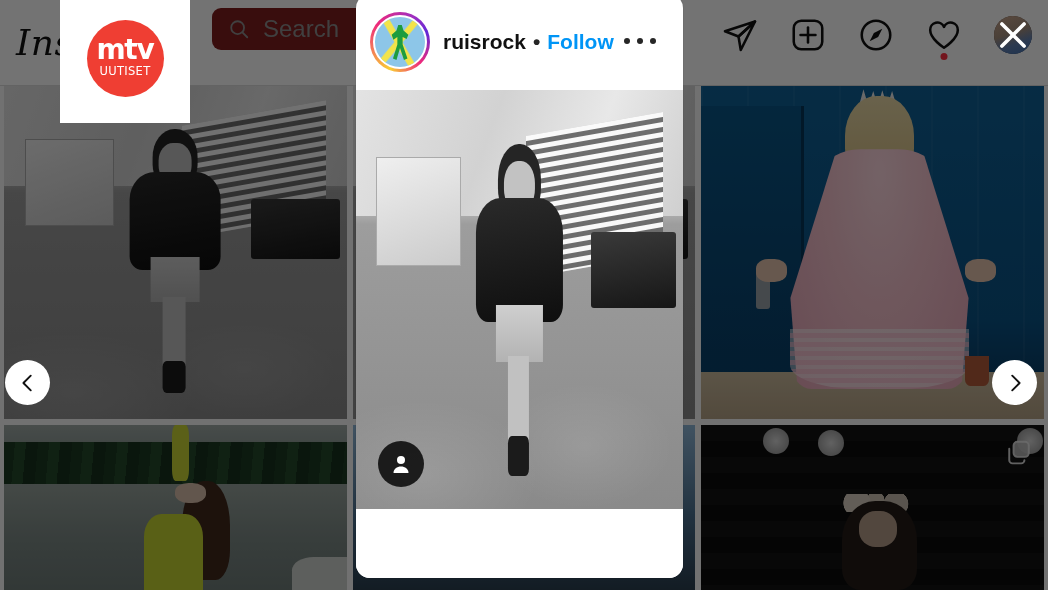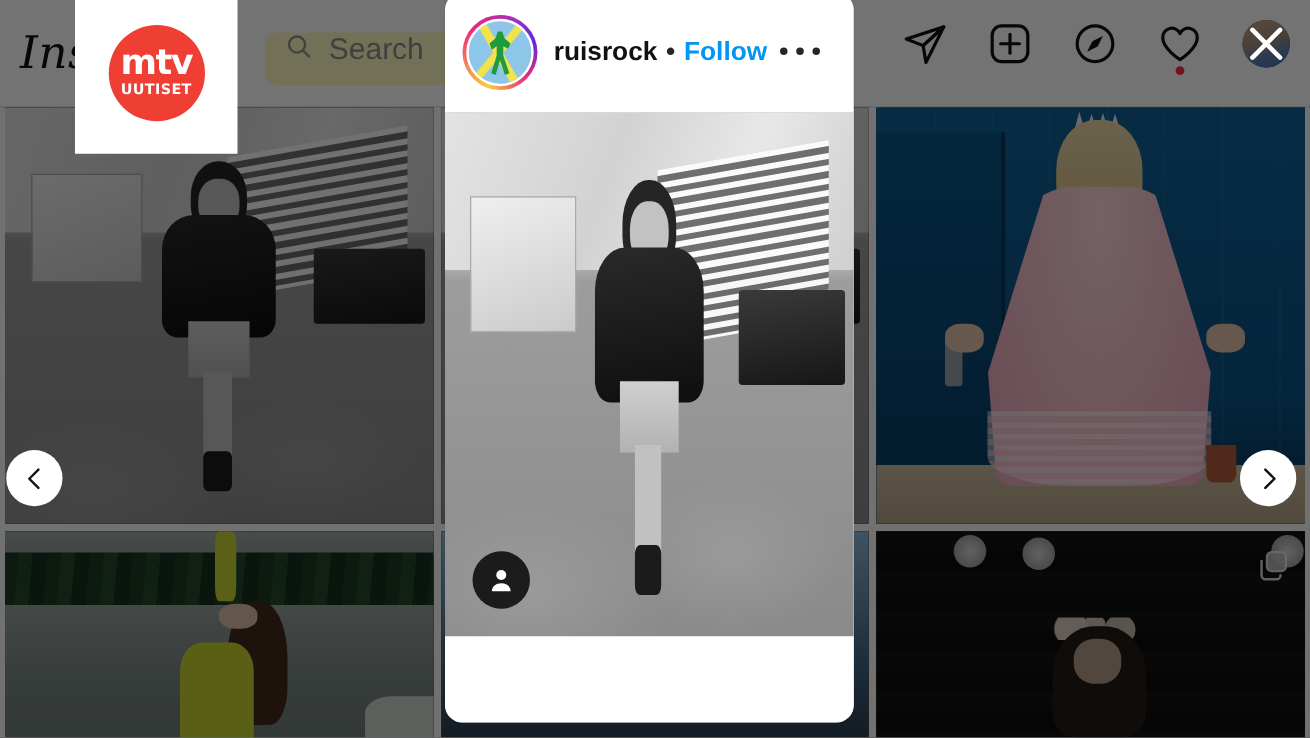--- a/index.html
+++ b/index.html
@@ -29,25 +29,25 @@
     font-family: "DejaVu Serif", serif;
     font-style: italic;
     font-size: 36px;
     font-weight: 400;
     color: #111;
     margin-left: 16px;
     letter-spacing: .5px;
     white-space: nowrap;
   }
   .search-box {
-    position: absolute; left: 212px; top: 26px;
+    position: absolute; left: 212px; top: 8px;
     width: 268px; height: 42px;
-    background: #fef9c3;
+    background: #7f1d1d;
     border-radius: 9px;
-    display: flex; align-items: flex-start;
+    display: flex; align-items: center;
     padding-left: 16px;
     gap: 13px;
   }
   .search-text { color: #8e8e8e; font-size: 24px; }
   .nav-icons {
     position: absolute; right: 16px; top: 16px;
     display: flex; align-items: center; gap: 32px;
   }
   .nav-ico { position: relative; width: 36px; height: 36px; color: #111; }
   .nav-ico svg { display:block; width: 36px; height: 36px; }
@@ -248,21 +248,21 @@
     align-items: center; justify-content: center;
     color: #fff;
   }
   .mtv-top {
     font-family: "DejaVu Sans", sans-serif;
     font-weight: 700; font-size: 28px; line-height: 1;
     letter-spacing: -1.2px;
   }
   .mtv-bot {
     font-family: "DejaVu Sans", sans-serif;
-    font-weight: 700; font-size: 11.5px; line-height: 1.35;
+    font-weight: 400; font-size: 11.5px; line-height: 1.35;
     letter-spacing: .3px;
   }
 
   
   .modal {
     position: absolute;
     left: 356px; top: -6px;
     width: 327px; height: 584px;
     background: #ffffff;
     border-radius: 14px;

